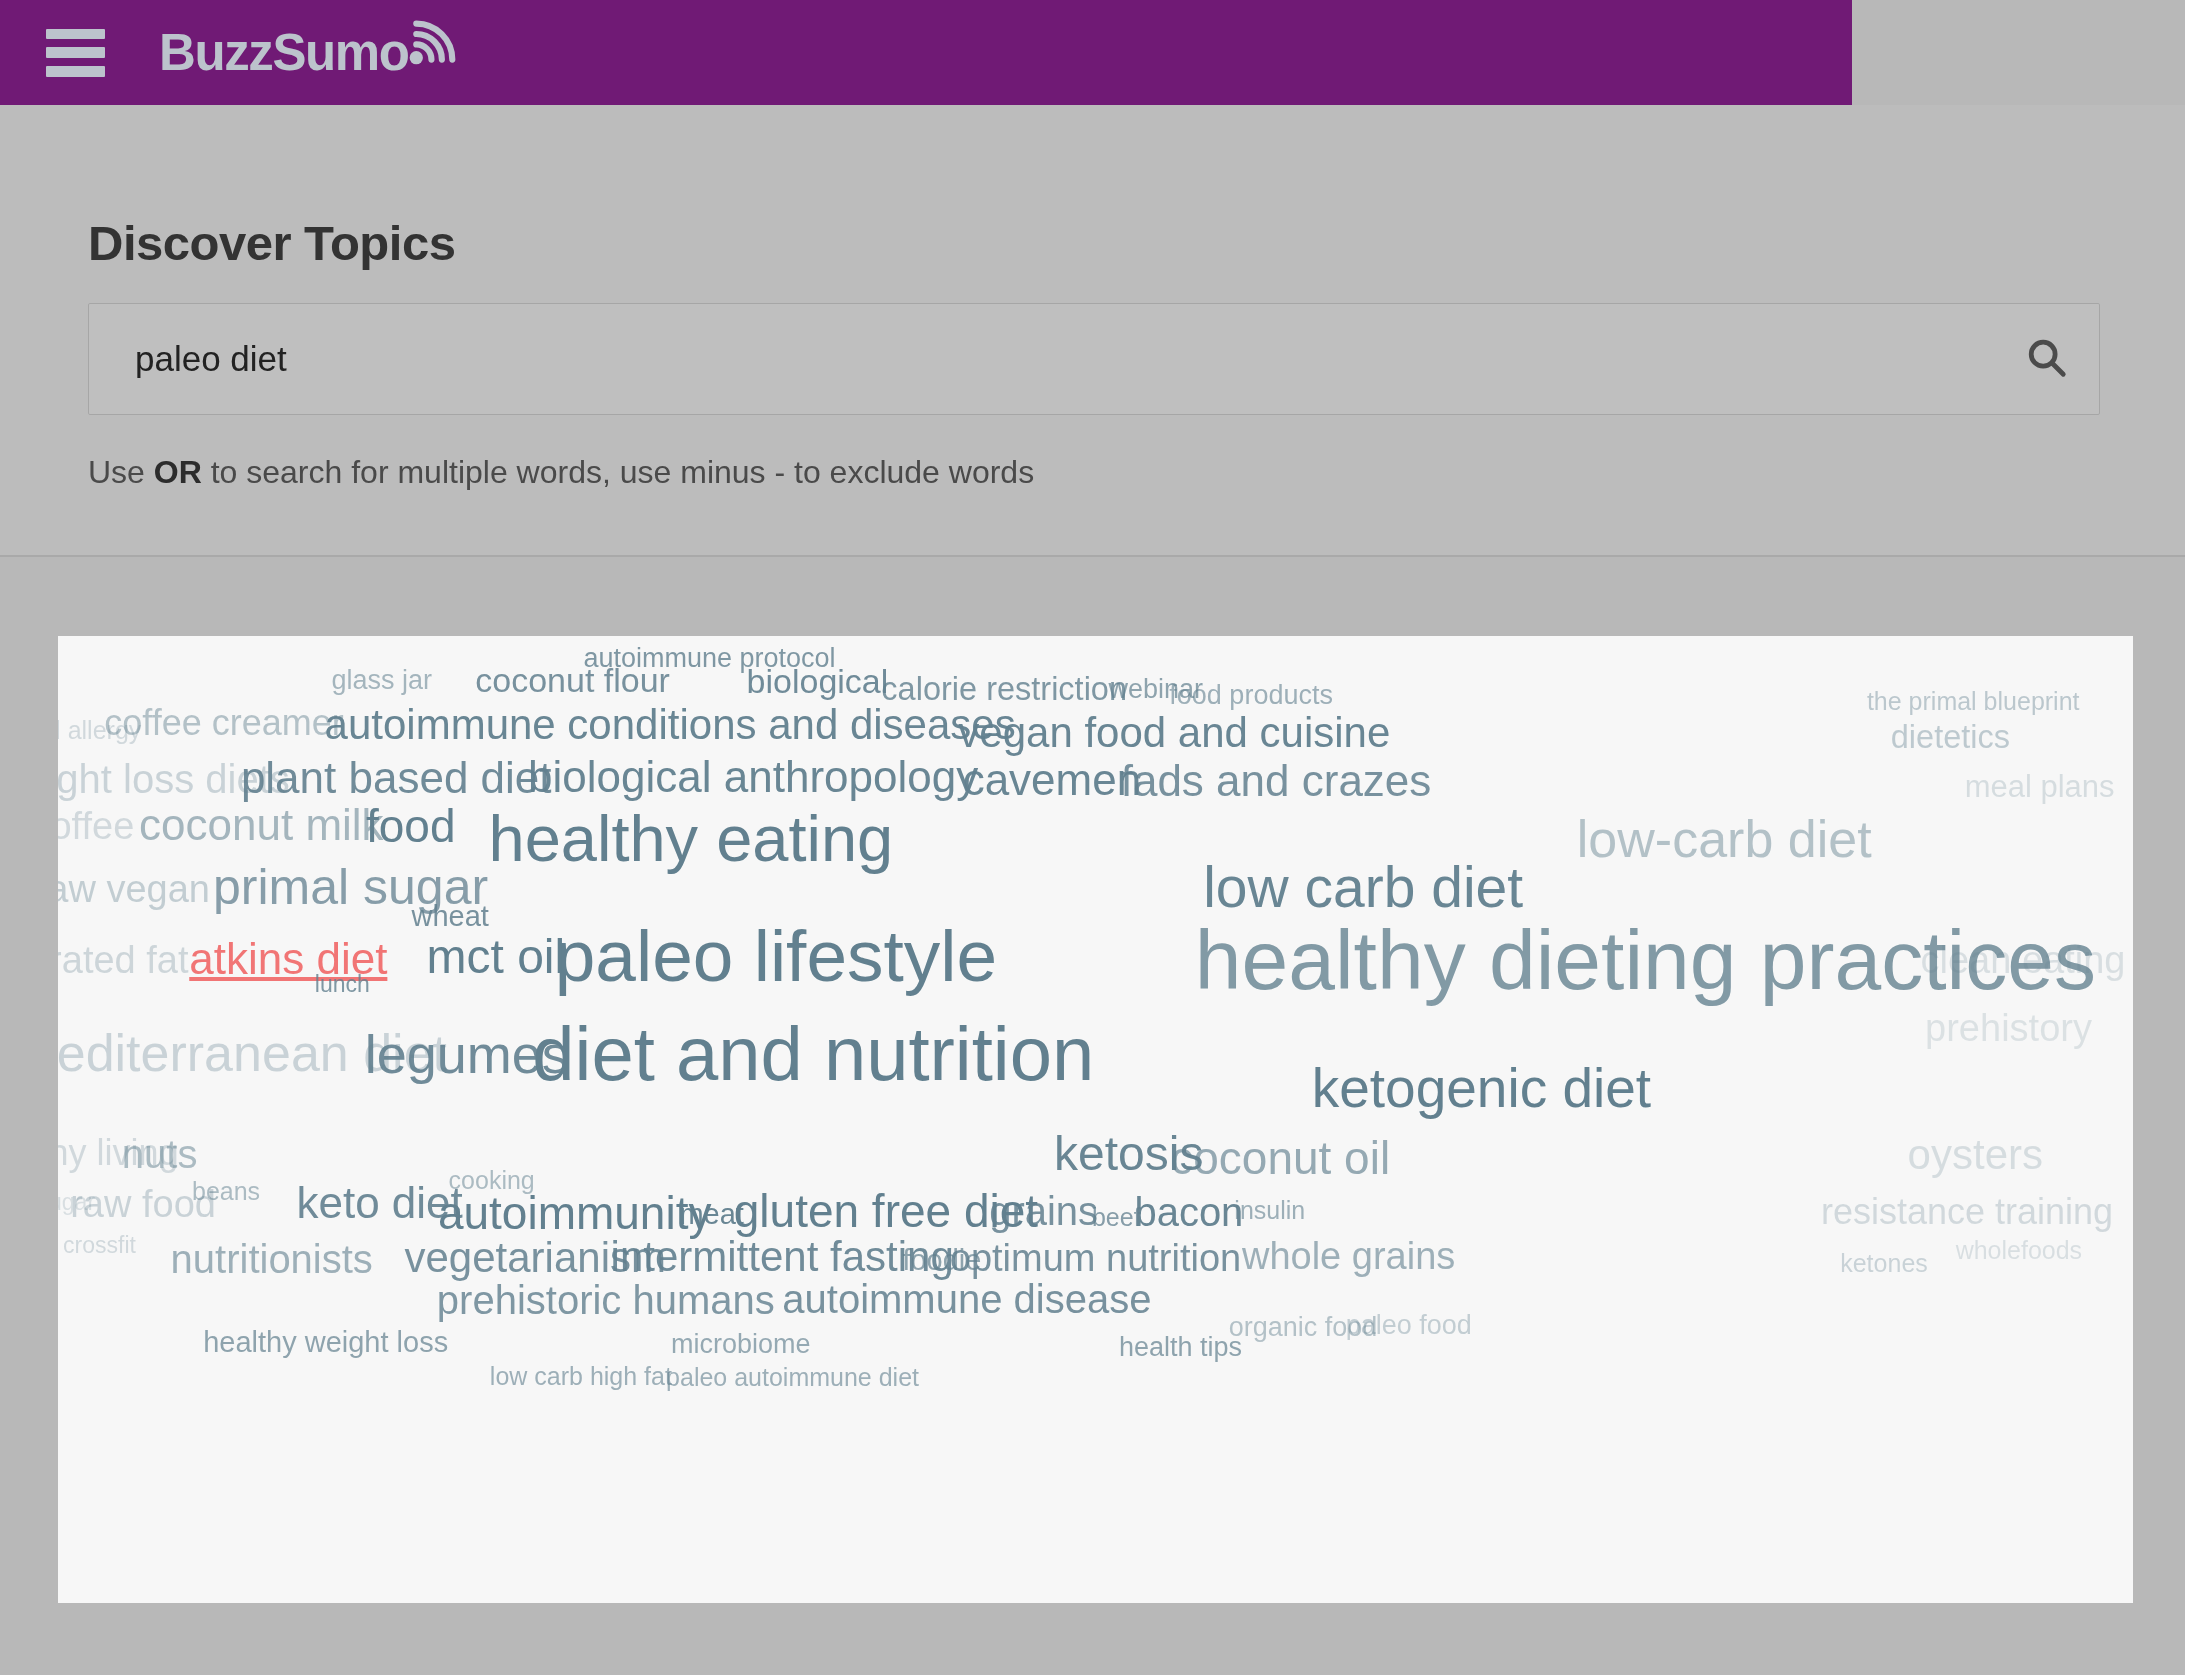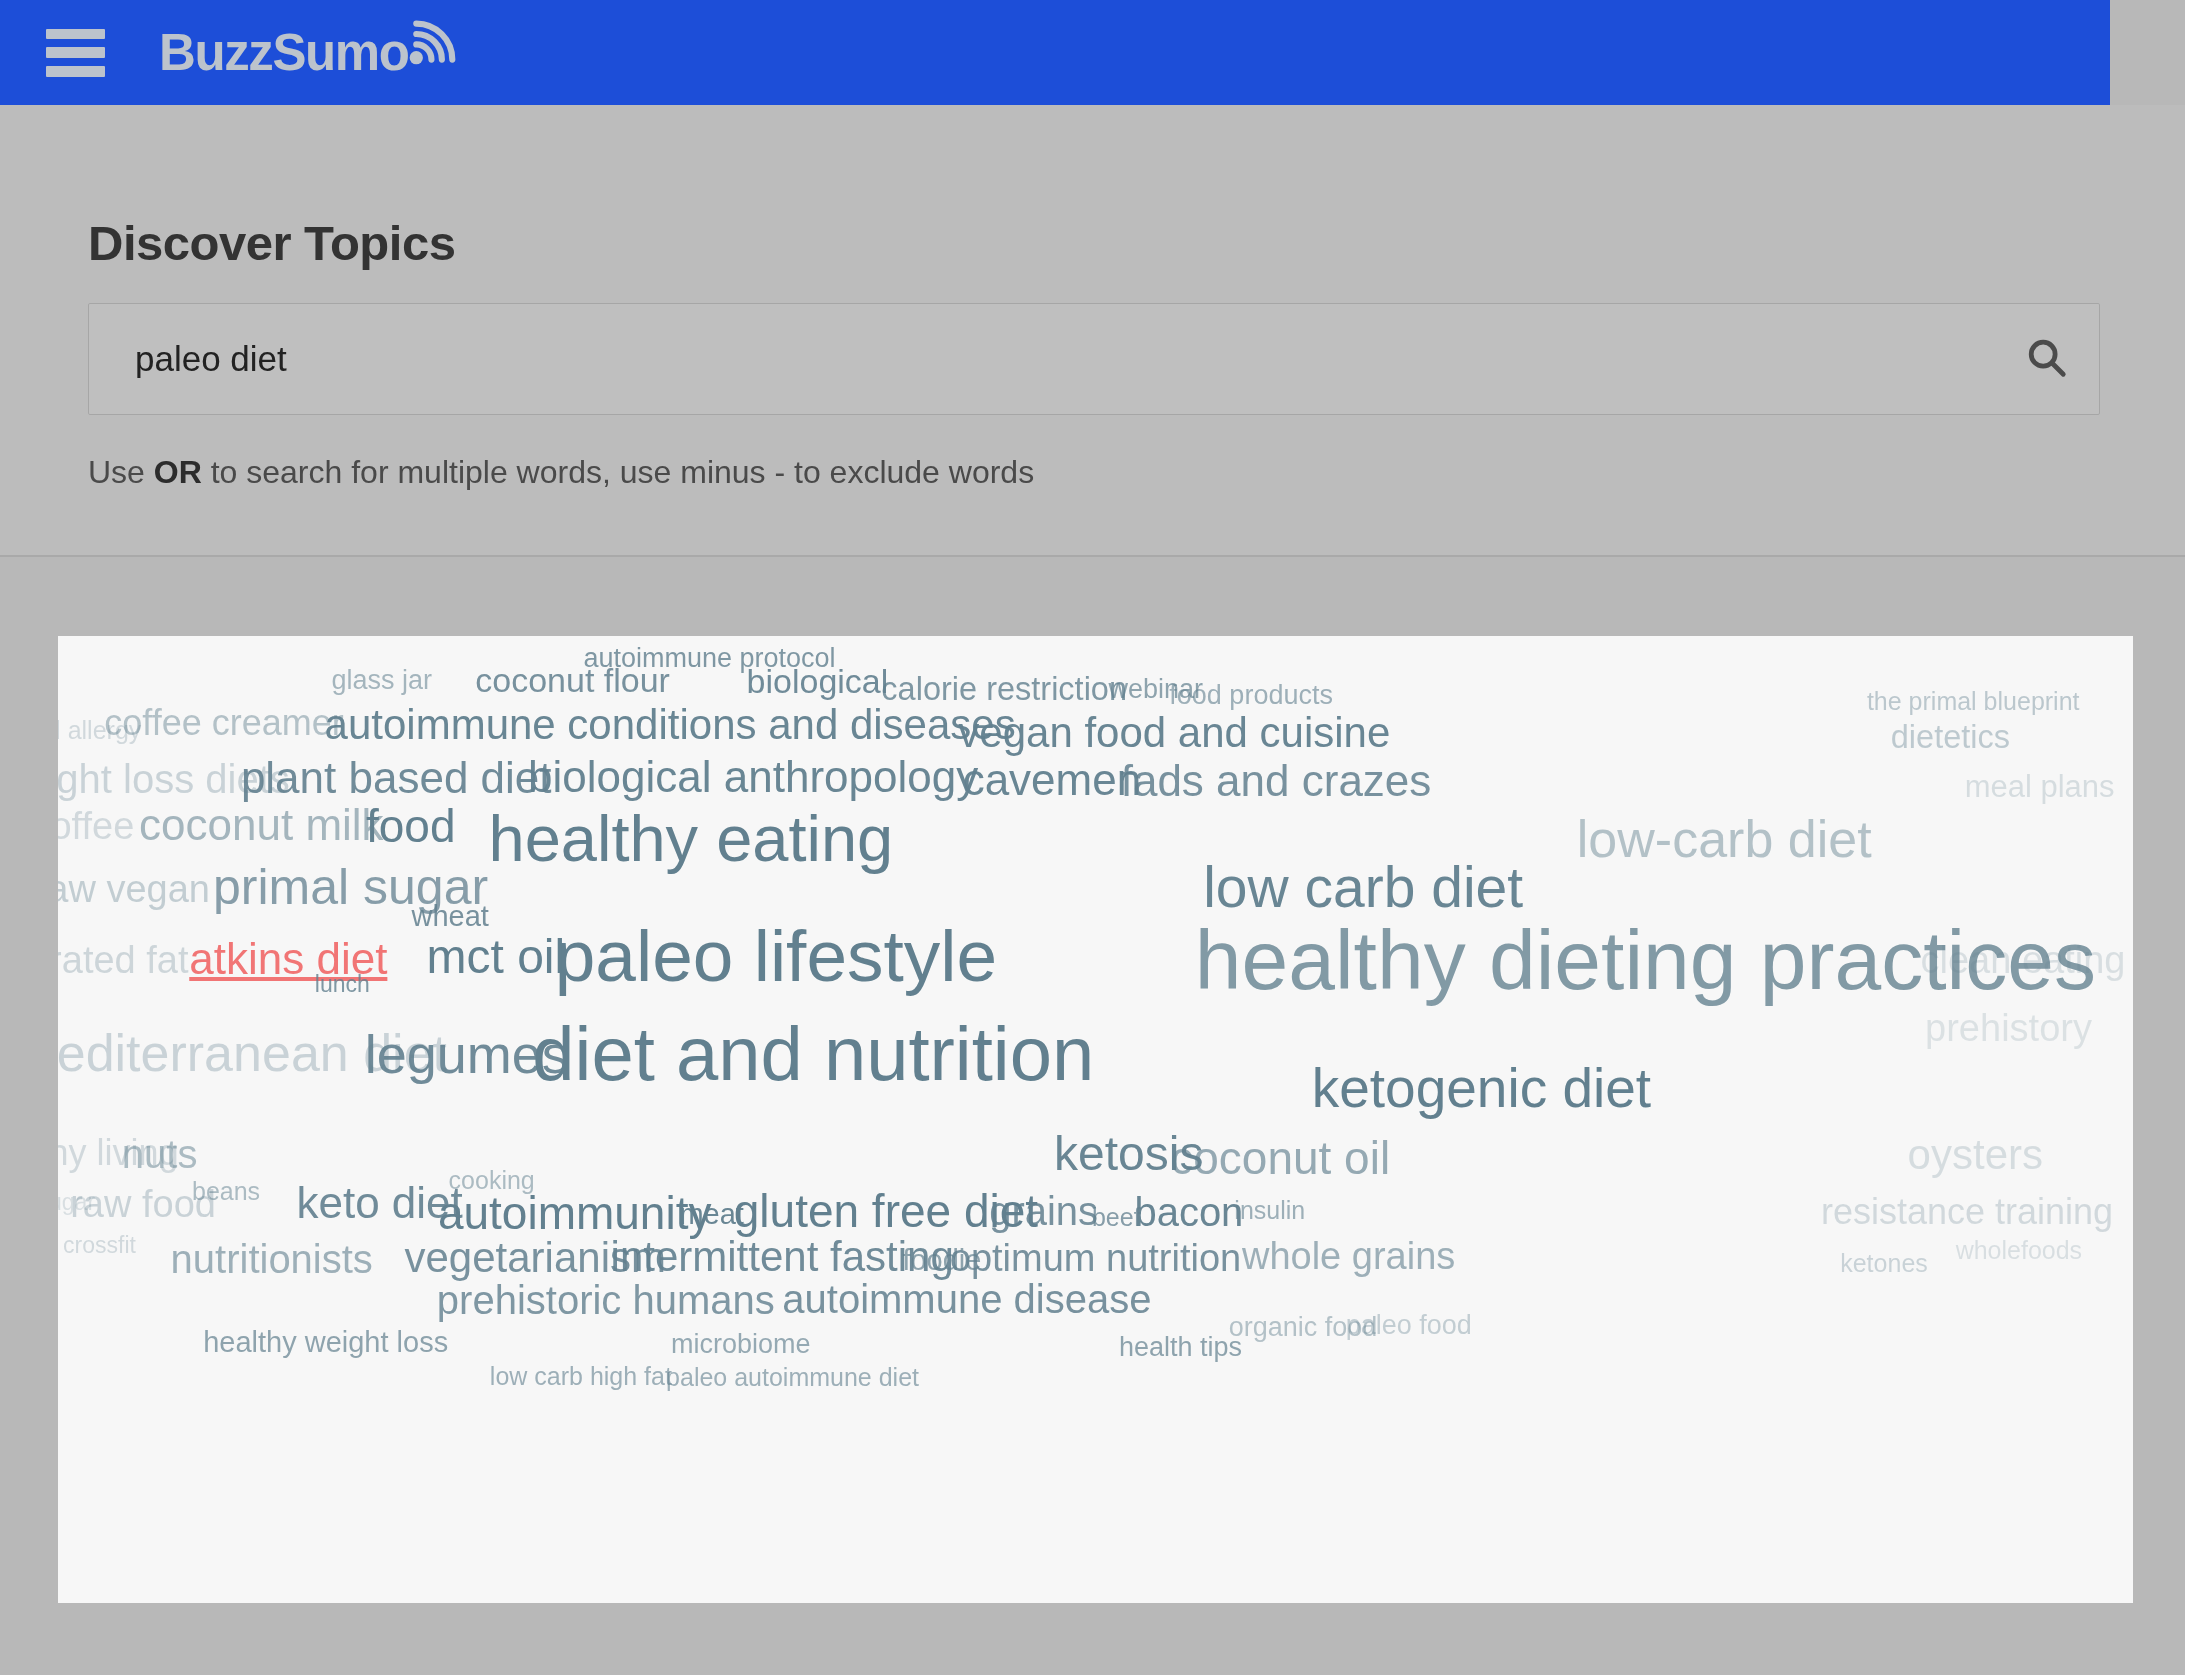--- a/index.html
+++ b/index.html
@@ -9,23 +9,23 @@
     height: 1676px;
     overflow: hidden;
     background: #b8b8b8;
     font-family: "Liberation Sans", sans-serif;
   }
 
   
   #topbar {
     position: absolute;
     left: 0; top: 0;
-    width: 2110px;
+    width: 1852px;
     height: 105px;
-    background: #1d4ed8;
+    background: #701a75;
     display: flex;
     align-items: center;
   }
   #hamburger {
     margin-left: 46px;
     width: 59px;
     height: 48px;
     display: flex;
     flex-direction: column;
     justify-content: space-between;

